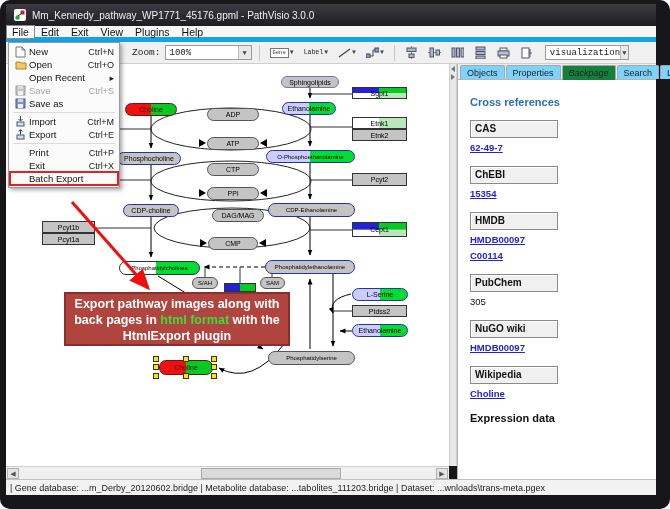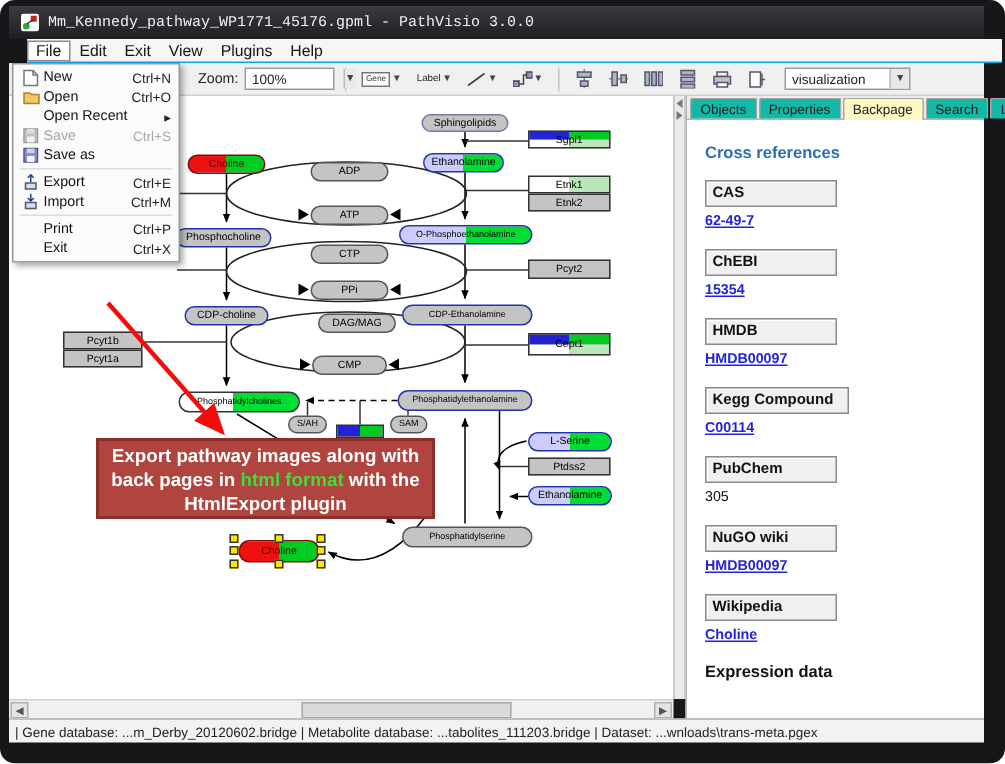--- a/index.html
+++ b/index.html
@@ -3,29 +3,29 @@
 <meta charset="utf-8">
 <style>
   * { margin:0; padding:0; box-sizing:border-box; }
   body { background:#ffffff; font-family:"Liberation Sans", sans-serif; }
   #app { position:relative; width:670px; height:509px; background:#17171a; border-radius:10px; overflow:hidden; }
 
   
   .titlebar { position:absolute; left:6px; top:4px; width:650px; height:22px;
     background:linear-gradient(#3b3b41,#1d1d22); display:flex; align-items:center; gap:6px;
     padding-left:8px; }
-  .titlebar .title { color:#f0f0f0; font-size:10px;font-family:Liberation Mono, monospace; }
-  .menubar { position:absolute; left:18px; top:26px; width:650px; height:16px; background:#f6f6f6;
-    border-bottom:1px solid #0ea5e9; display:flex; align-items:center; font-size:10.5px; color:#111;text-align:center; }
+  .titlebar .title { color:#f0f0f0; font-size:10px; }
+  .menubar { position:absolute; left:6px; top:26px; width:650px; height:16px; background:#f6f6f6;
+    border-bottom:5px solid #0ea5e9; display:flex; align-items:center; font-size:10.5px; color:#111;text-align:center; }
   .menubar .mitem { padding:3px 6px; cursor:default; }
   .menubar .mitem.active { border:1px solid #8a8a8a; background:#ffffff; padding:0 5px; }
 
   .toolbar { position:absolute; left:6px; top:42px; width:650px; height:22px; background:#f0f0f0;
     border-bottom:1px solid #cfcfcf; display:flex; align-items:center; gap:4px; padding-left:4px;
-    font-size:9.5px; color:#222; }
+    font-size:9.5px; color:#222;font-family:Liberation Mono, monospace; }
   .tsep { width:1px; height:16px; background:#c6c6c6; margin:0 3px; }
   .combo { background:#fff; border:1px solid #9a9a9a; height:15px; display:flex; align-items:center;
     font-size:9px; padding-left:4px; position:relative; }
   .combo .chev { margin-left:auto; width:13px; height:13px; background:#e8e8e8; border-left:1px solid #bbb;
     display:flex; align-items:center; justify-content:center; font-size:7px; color:#444; }
   .tbtn { height:18px; min-width:18px; display:flex; align-items:center; justify-content:center;
     gap:1px; padding:0 2px; border:1px solid transparent; }
   .tbtn .dchev { font-size:6.5px; color:#444; }
   .minirect { border:1px solid #777; background:#fff; font-size:5.5px; padding:0 2px; line-height:8px; color:#333; }
 
@@ -34,23 +34,23 @@
   .splitter { position:absolute; left:449px; top:64px; width:8px; height:402px; background:#e9e9e9;
     border-left:1px solid #cfcfcf; border-right:1px solid #cfcfcf; }
   .splitter .tri { width:0; height:0; margin:2px 1px; }
   .tri-l { border-top:3px solid transparent; border-bottom:3px solid transparent; border-right:4px solid #777; }
   .tri-r { border-top:3px solid transparent; border-bottom:3px solid transparent; border-left:4px solid #777; }
 
   .panel { position:absolute; left:457px; top:64px; width:199px; height:415px; background:#ffffff;
     border-left:1px solid #b5b5b5; }
   .tabs { position:absolute; left:0; top:0; width:100%; height:16px; background:#ececec;
     display:flex; align-items:flex-end; padding-left:2px; border-bottom:1px solid #b5b5b5; }
-  .tab { font-size:9px; color:#222; background:#14b8a6; border:1px solid #a7a7a7; border-bottom:none;
+  .tab { font-size:9px; color:#222; background:#7dd3fc; border:1px solid #a7a7a7; border-bottom:none;
     padding:2px 6px 1px 6px; margin-right:1px; border-radius:2px 2px 0 0; }
-  .tab.active { background:#fef9c3; position:relative; top:1px; padding-bottom:2px; }
+  .tab.active { background:#15803d; position:relative; top:1px; padding-bottom:2px;font-style:italic; }
   .panel-content { position:absolute; left:0; top:16px; width:100%; height:399px; overflow:hidden; padding:16px 0 0 12px; }
   .xref-heading { color:#2c6fb0; font-weight:bold; font-size:11px; }
   .refbox { width:88px; border:1px solid #8a8a8a; background:#f0f0f0; font-weight:bold; font-size:10px;
     color:#111; padding:2px 4px; height:18px; margin-top:12px; box-shadow:inset 1px 1px 0 #fff; }
   .reflink { display:block; margin-top:4px; height:12px; font-size:9.5px; font-weight:bold; color:#2222dd;
     text-decoration:underline; }
   .refplain { display:block; margin-top:4px; height:12px; font-size:9.5px; color:#111; }
   .expr-heading { margin-top:12px; font-weight:bold; font-size:11px; color:#111; }
 
   
@@ -151,21 +151,21 @@
     <span class="mitem active">File</span>
     <span class="mitem">Edit</span>
     <span class="mitem">Exit</span>
     <span class="mitem">View</span>
     <span class="mitem">Plugins</span>
     <span class="mitem">Help</span>
   </div>
 
   <div class="toolbar">
     <span style="margin-left:122px;">Zoom:</span>
-    <span class="combo" style="width:60px;gap:38px;">
+    <span class="combo" style="width:87px;gap:38px;">
       <span>100%</span>
       <span class="chev">▼</span>
     </span>
     <span class="tsep"></span>
     <span class="tbtn">
       <span class="minirect">Gene</span>
       <span class="dchev">▼</span>
     </span>
     <span class="tbtn">
       <span style="font-size:6.5px;">Label</span>
@@ -345,21 +345,20 @@
 
       <div class="refbox" style="">CAS</div>
       <a class="reflink">62-49-7</a>
 
       <div class="refbox">ChEBI</div>
       <a class="reflink">15354</a>
 
       <div class="refbox">HMDB</div>
       <a class="reflink">HMDB00097</a>
 
-      <div class="refbox" style="width:96px;">Kegg Compound</div>
       <a class="reflink">C00114</a>
 
       <div class="refbox">PubChem</div>
       <span class="refplain">305</span>
 
       <div class="refbox">NuGO wiki</div>
       <a class="reflink">HMDB00097</a>
 
       <div class="refbox">Wikipedia</div>
       <a class="reflink">Choline</a>
@@ -422,46 +421,51 @@
           </svg>
       </span>
       <span>Save as</span>
       <span class="sc"></span>
     </div>
     <div class="msep"></div>
     <div class="menu-item">
       <span class="micon">
         <svg width="11" height="11">
             <rect x="2" y="6" width="7" height="4" fill="#cfe0f5" stroke="#556"></rect>
+            <path d="M5.5 0 V4.5 M3.5 3 l2 2 2 -2" stroke="#224488" fill="none"></path>
+          </svg>
+      </span>
+      <span>Import</span>
+      <span class="sc">Ctrl+M</span>
+    </div>
+    <div class="menu-item">
+      <span class="micon">
+        <svg width="11" height="11">
+            <rect x="2" y="6" width="7" height="4" fill="#cfe0f5" stroke="#556"></rect>
             <path d="M5.5 5.5 V1 M3.5 2.5 l2 -2 2 2" stroke="#224488" fill="none"></path>
           </svg>
       </span>
       <span>Export</span>
       <span class="sc">Ctrl+E</span>
-    </div>
-    <div class="menu-item">
-      <span class="micon">
-        <svg width="11" height="11">
-            <rect x="2" y="6" width="7" height="4" fill="#cfe0f5" stroke="#556"></rect>
-            <path d="M5.5 0 V4.5 M3.5 3 l2 2 2 -2" stroke="#224488" fill="none"></path>
-          </svg>
-      </span>
-      <span>Import</span>
-      <span class="sc">Ctrl+M</span>
     </div>
     <div class="msep"></div>
     <div class="menu-item">
       <span class="micon"></span>
       <span>Print</span>
       <span class="sc">Ctrl+P</span>
     </div>
     <div class="menu-item">
       <span class="micon"></span>
       <span>Exit</span>
       <span class="sc">Ctrl+X</span>
+    </div>
+    <div class="menu-item highlighted">
+      <span class="micon"></span>
+      <span>Batch Export</span>
+      <span class="sc"></span>
     </div>
   </div>
 
   <svg id="annot" width="670" height="509">
     <defs>
       <marker id="rah" markerWidth="9" markerHeight="9" refX="6" refY="3" orient="auto">
         <path d="M0,0 L7,3 L0,6 z" fill="#f20d0d"></path>
       </marker>
     </defs>
     <path d="M72 202 L148 288" stroke="#f20d0d" stroke-width="3" fill="none" marker-end="url(#rah)"></path>

